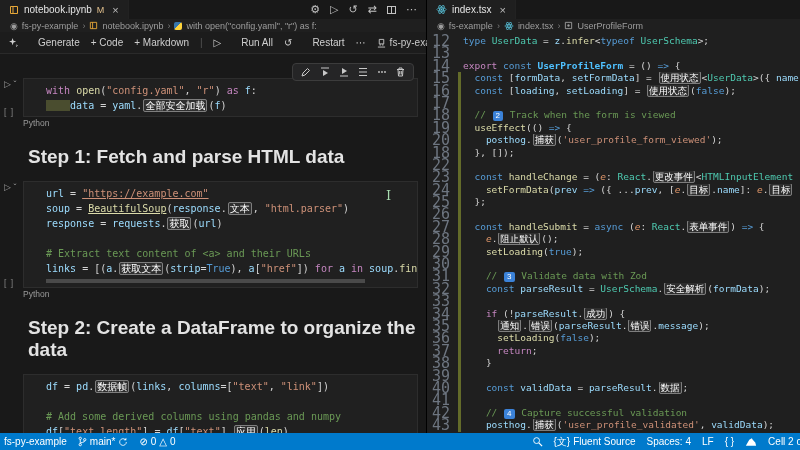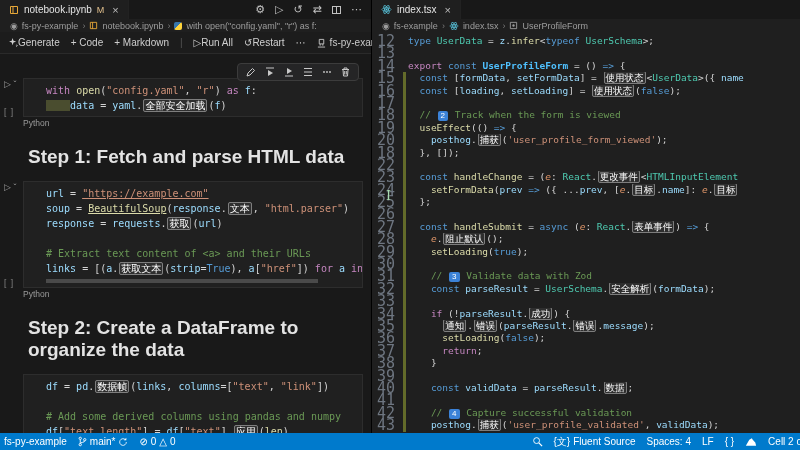--- a/index.html
+++ b/index.html
@@ -1,36 +1,36 @@
 <!DOCTYPE html>
 <html><head>
 <meta charset="utf-8">
 <style>
   *{box-sizing:border-box;margin:0;padding:0}
   html,body{width:800px;height:450px;overflow:hidden}
   body{background:#1a1a1a;font-family:"Liberation Sans",sans-serif;color:#ccc;position:relative}
   .main{display:flex;height:433px}
   .pane{display:flex;flex-direction:column;min-width:0}
-  .pane-left{width:372px;border-right:1px solid #000;background:#191919}
+  .pane-left{width:427px;border-right:1px solid #000;background:#191919}
   .pane-right{flex:1;background:#fef9c3}
   
   .tabbar{height:19px;background:#181818;display:flex;align-items:stretch;font-size:10px;flex:none}
   .tab{display:flex;align-items:center;gap:5px;padding:0 9px;background:#1f1f1f;color:#e4e4e4;border-right:1px solid #222}
   .tab .mod{color:#e2c08d;font-size:9px}
   .tab .close{color:#bbb;margin-left:3px;font-size:11px}
   .editor-actions{margin-left:auto;display:flex;align-items:center;gap:10px;padding-right:9px;color:#c2c2c2;font-size:11px}
   .split-ic{width:9px;height:8px;border:1px solid #c2c2c2;position:relative;display:inline-block}
   .split-ic::after{content:"";position:absolute;left:3px;top:0;bottom:0;width:1px;background:#c2c2c2}
   
   .breadcrumbs{height:13px;display:flex;align-items:center;gap:4px;padding:0 10px;font-size:9px;color:#9d9d9d;background:#1f1f1f;flex:none;white-space:nowrap;overflow:hidden}
   .crumb-sep{color:#7a7a7a}
   .py-ic{width:8px;height:8px;border-radius:2px;background:linear-gradient(135deg,#3776ab 50%,#ffd43b 50%);display:inline-block;flex:none}
   
   .nb-toolbar{height:22px;display:flex;align-items:center;gap:11px;padding:0 9px;font-size:10px;color:#cfcfcf;background:#1c1c1c;border-bottom:1px solid #2a2a2a;flex:none;white-space:nowrap}
-  .tb-item{display:flex;align-items:center;gap:0}
+  .tb-item{display:flex;align-items:center;gap:20px}
   .tb-sep{color:#555}
   .tb-right{margin-left:auto;display:flex;align-items:center;gap:4px;color:#c9c9c9}
   
   .nb-body{flex:1;background:#191919;padding:6px 8px 0 4px;overflow:hidden;position:relative}
   .cell{display:flex;position:relative}
   .cell-margin{width:19px;flex:none;display:flex;flex-direction:column;font-size:9px;color:#8f8f8f;padding-top:1px}
   .run-btn{color:#9a9a9a;font-size:9px;line-height:10px}
   .exec{margin-top:auto;padding-bottom:13px;font-size:8.5px;color:#858585;letter-spacing:1px}
   .cell-main{flex:1;min-width:0}
   .code-box{background:#202020;border:1px solid #2d2d2d;padding:4px 0 3px 22px;overflow:hidden;position:relative}

